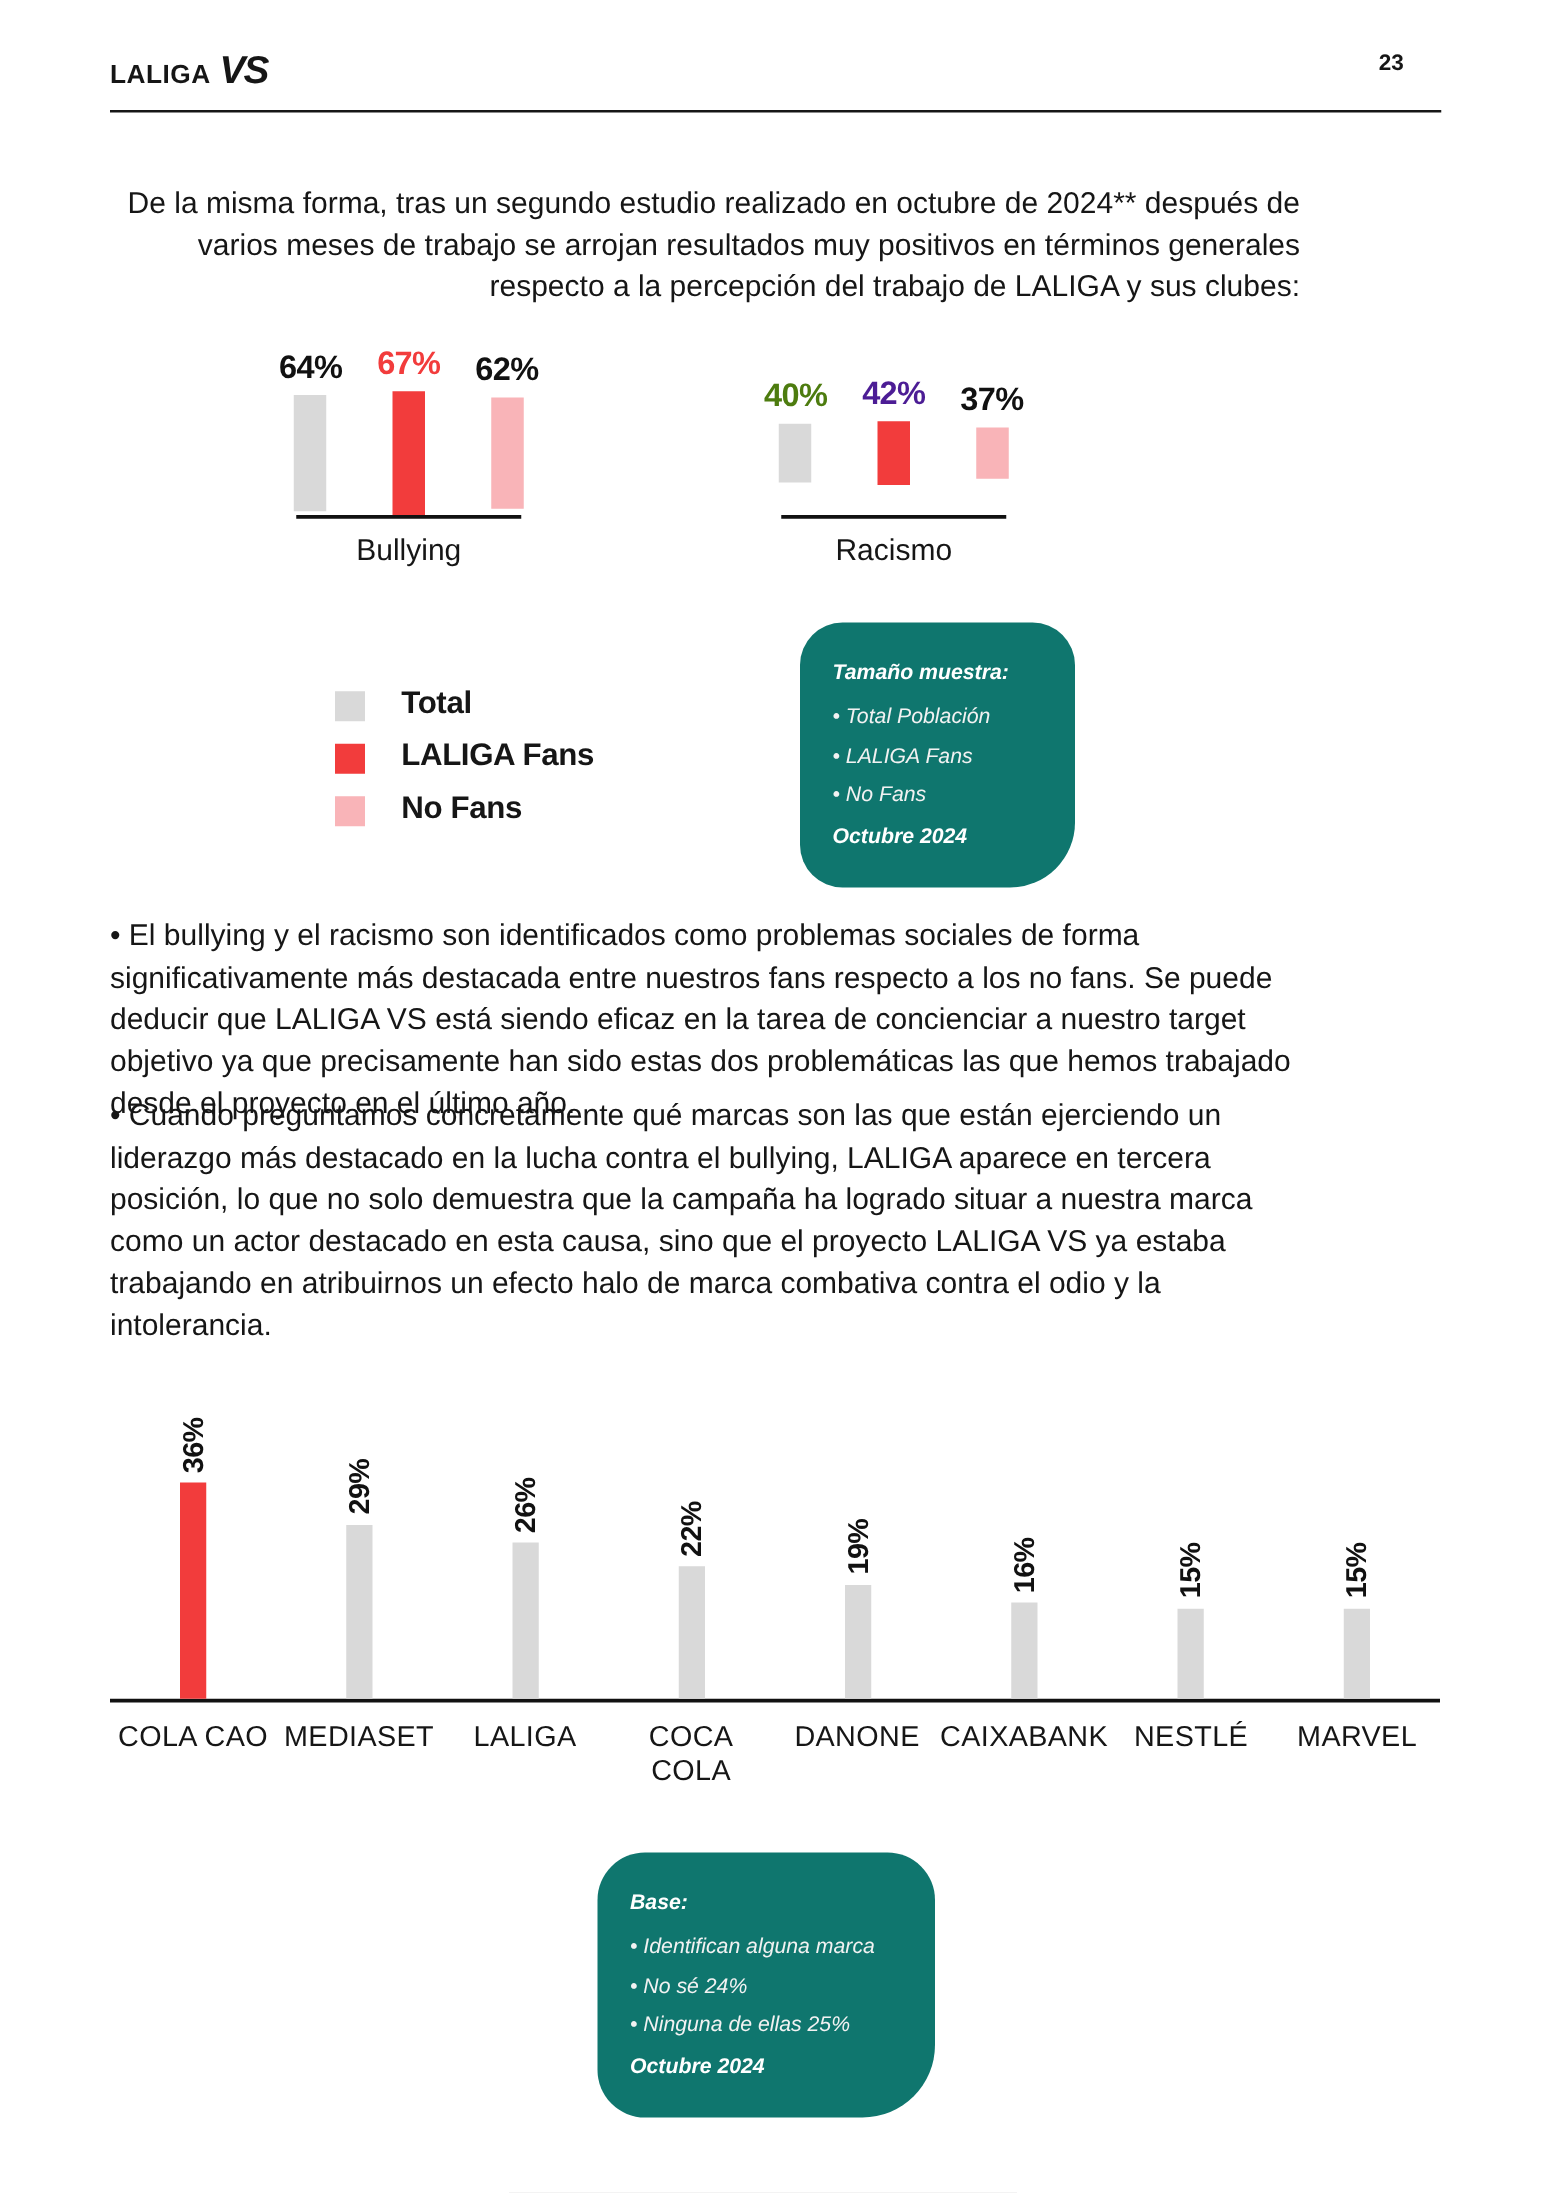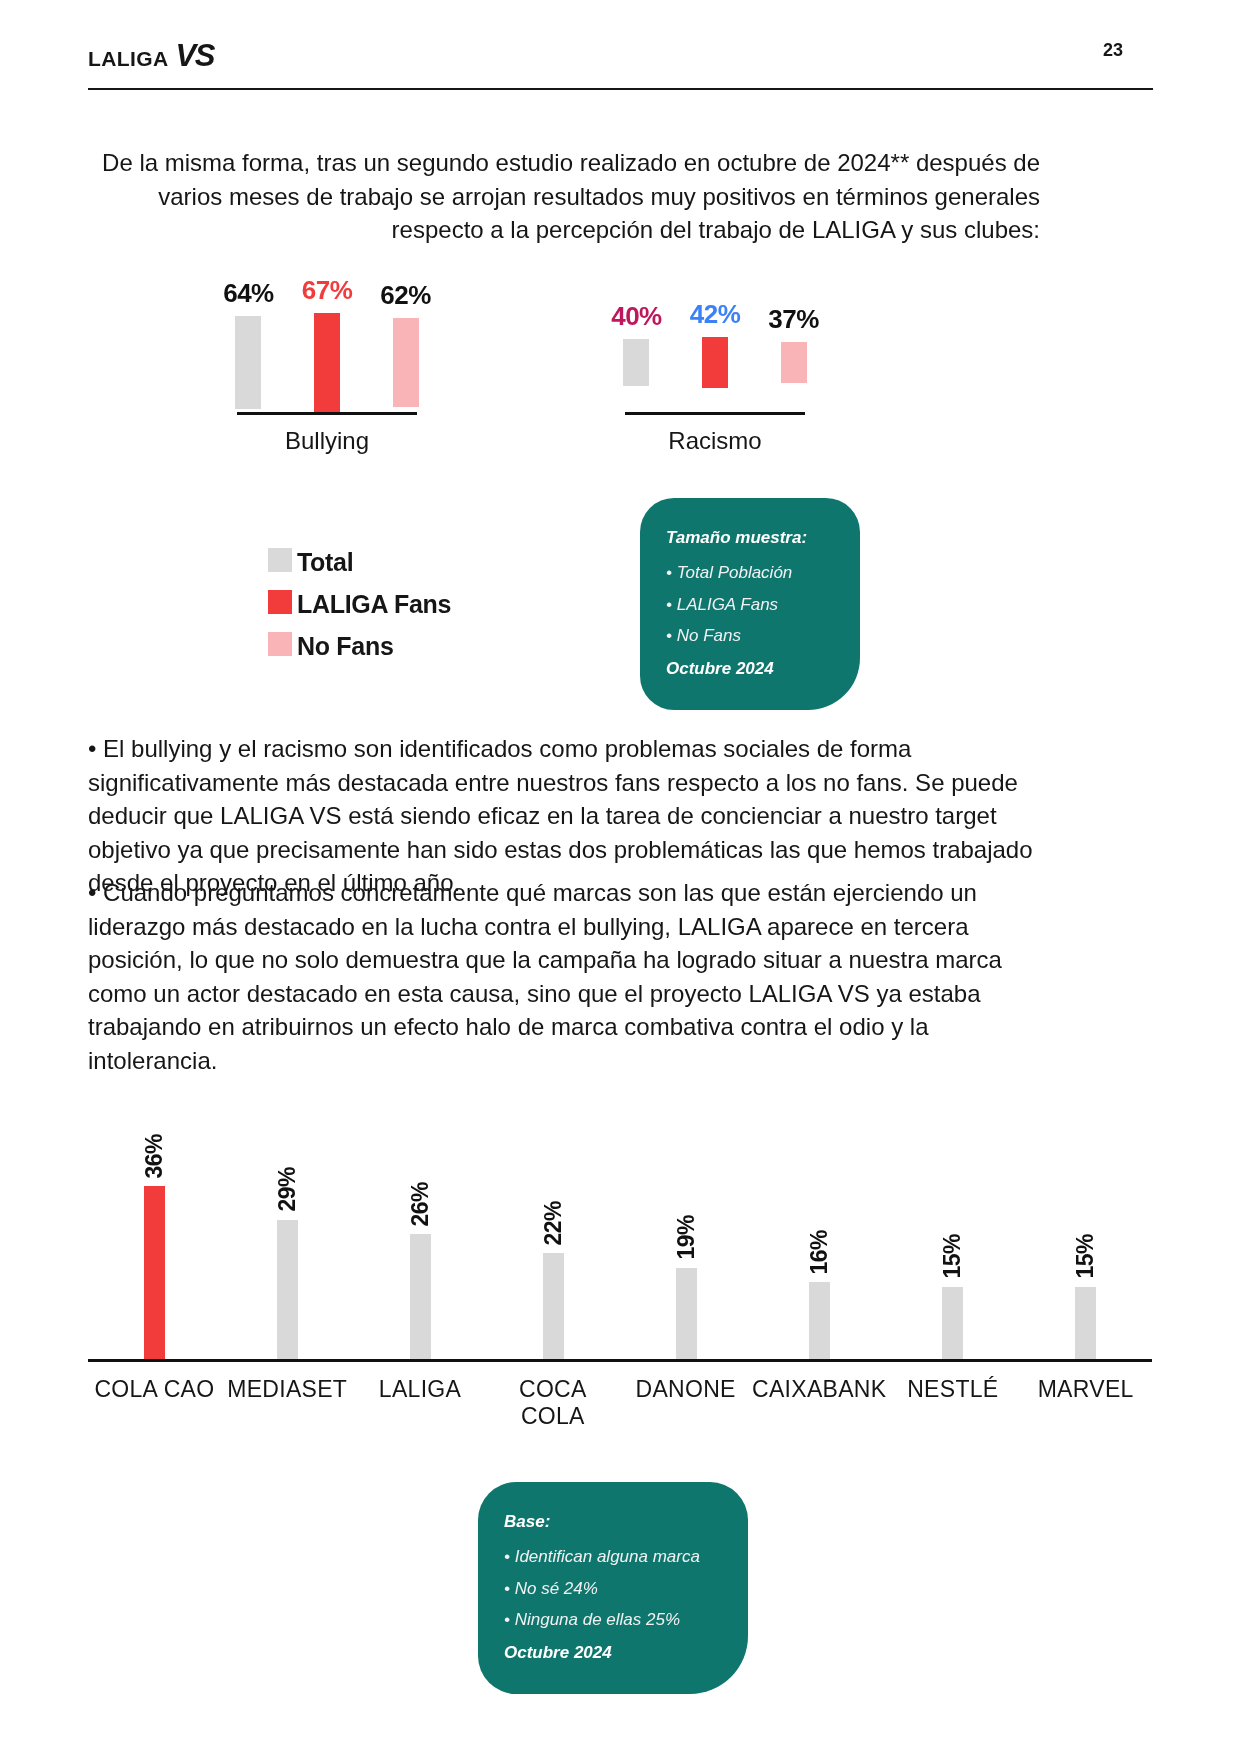--- a/index.html
+++ b/index.html
@@ -24,21 +24,21 @@
   .chart1 { position:absolute; left:0; top:275px; width:100%; height:200px; }
   .c1-group { position:absolute; top:0; width:180px; }
   .c1-bars { display:flex; align-items:center; justify-content:center; gap:28px; height:140px; border-bottom:3px solid #111; }
   .c1-cell { display:flex; flex-direction:column; align-items:center; justify-content:flex-end; }
   .c1-vallabel { font-size:26px; font-weight:700; margin-bottom:7px; letter-spacing:-0.5px; }
   .c1-bar { width:26px; }
   .c1-cat { text-align:center; font-size:24px; margin-top:12px; }
 
   
   .legend { position:absolute; left:268px; top:548px; display:flex; flex-direction:column; gap:13px; }
-  .legend-row { display:flex; align-items:flex-start; gap:5px; }
+  .legend-row { display:flex; align-items:flex-end; gap:29px; }
   .legend-swatch { width:24px; height:24px; display:inline-block; }
   .legend-label { font-size:25px; font-weight:700; letter-spacing:-0.3px; }
 
   
   .dark-box { position:absolute; background:#0f766e; color:#ffffff; border-radius:34px 34px 52px 34px; padding:27px 26px; font-size:17px; line-height:1.55;font-style:italic; }
   .sample-box { left:640px; top:498px; width:220px; }
   .base-box { left:478px; top:1482px; width:270px; border-radius:38px 38px 58px 38px; }
   .box-title { font-weight:700; margin-bottom:9px; }
   .box-item { margin-bottom:5px; color:#f2f2f2; }
   .box-footer { font-weight:700; margin-top:7px; }
@@ -80,25 +80,25 @@
           <div class="c1-cell">
             <div class="c1-vallabel" style="color: rgb(17, 17, 17);">62%</div>
             <div class="c1-bar" style="height: 89.3px; background: rgb(249, 180, 184);"></div>
           </div>
         </div>
         <div class="c1-cat">Bullying</div>
       </div>
       <div class="c1-group" style="left: 625px;">
         <div class="c1-bars">
           <div class="c1-cell">
-            <div class="c1-vallabel" style="color: #be185d;">40%</div>
+            <div class="c1-vallabel" style="color: #4d7c0f;">40%</div>
             <div class="c1-bar" style="height: 47.5px; background: rgb(217, 217, 217);"></div>
           </div>
           <div class="c1-cell">
-            <div class="c1-vallabel" style="color: #3b82f6;">42%</div>
+            <div class="c1-vallabel" style="color: #4c1d95;">42%</div>
             <div class="c1-bar" style="height: 51.3px; background: rgb(242, 60, 60);"></div>
           </div>
           <div class="c1-cell">
             <div class="c1-vallabel" style="color: rgb(17, 17, 17);">37%</div>
             <div class="c1-bar" style="height: 41.8px; background: rgb(249, 180, 184);"></div>
           </div>
         </div>
         <div class="c1-cat">Racismo</div>
       </div>
     </section>

